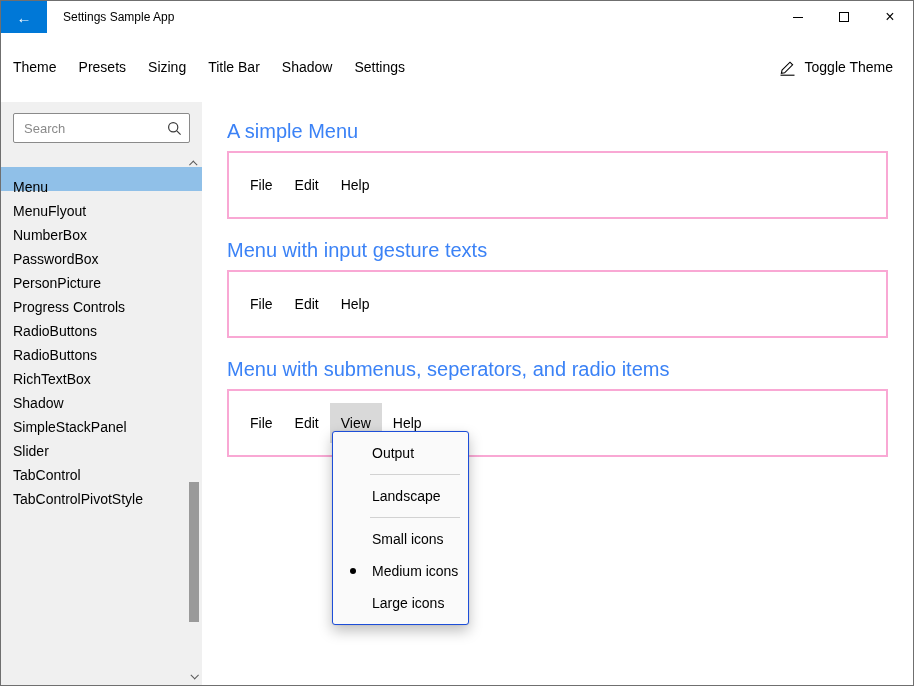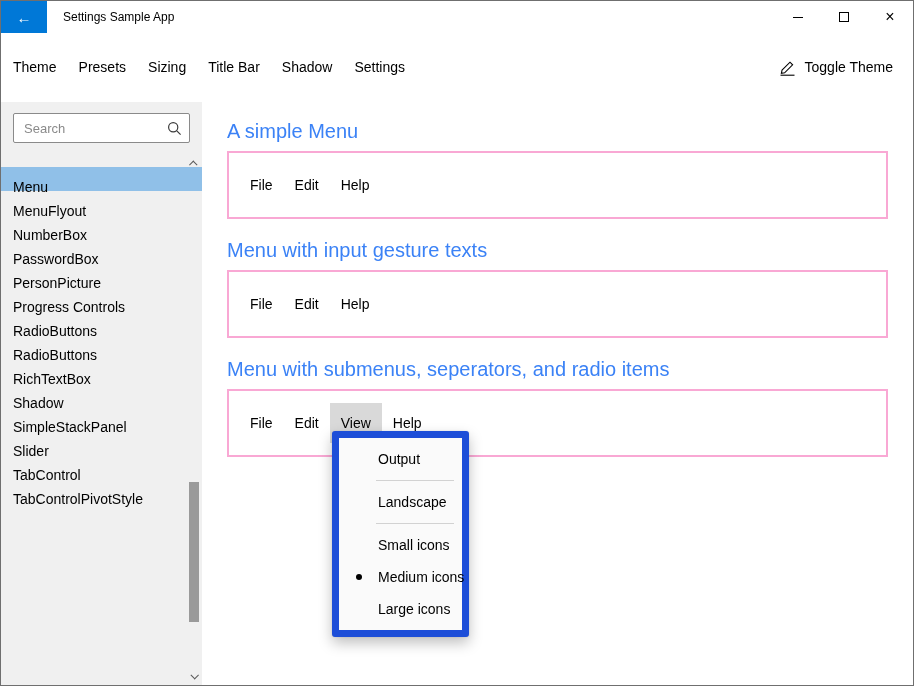--- a/index.html
+++ b/index.html
@@ -86,21 +86,21 @@
     border: 2px solid #f9a8d4; height: 68px; background: #fff;
     display: flex; align-items: center; padding: 0 10px;
   }
   .menu-row { display: flex; }
   .menu-item { height: 40px; line-height: 40px; padding: 0 11px; font-size: 14px; cursor: default; }
   .menu-item.active { background: var(--menu-active, #d9d9d9); }
 
   
   .dropdown {
     position: absolute; left: 331px; top: 430px; width: 137px;
-    background: #fafafa; border: 7px solid #1d4ed8; border-radius: 3px;
+    background: #fafafa; border: 1px solid #1d4ed8; border-radius: 3px;
     padding: 5px 0; box-shadow: 0 6px 14px rgba(0,0,0,0.25), 0 0 2px rgba(0,0,0,0.12);
     z-index: 10;
   }
   .dd-item { position: relative; height: 32px; line-height: 32px; padding-left: 39px; font-size: 14px; cursor: default; white-space: nowrap; }
   .bullet { position: absolute; left: 17px; top: 13px; width: 6px; height: 6px; border-radius: 50%; background: #000; }
   .dd-sep { height: 1px; background: #d2d2d2; margin: 5px 8px 5px 37px; }
 </style>
 </head>
 <body>
 

